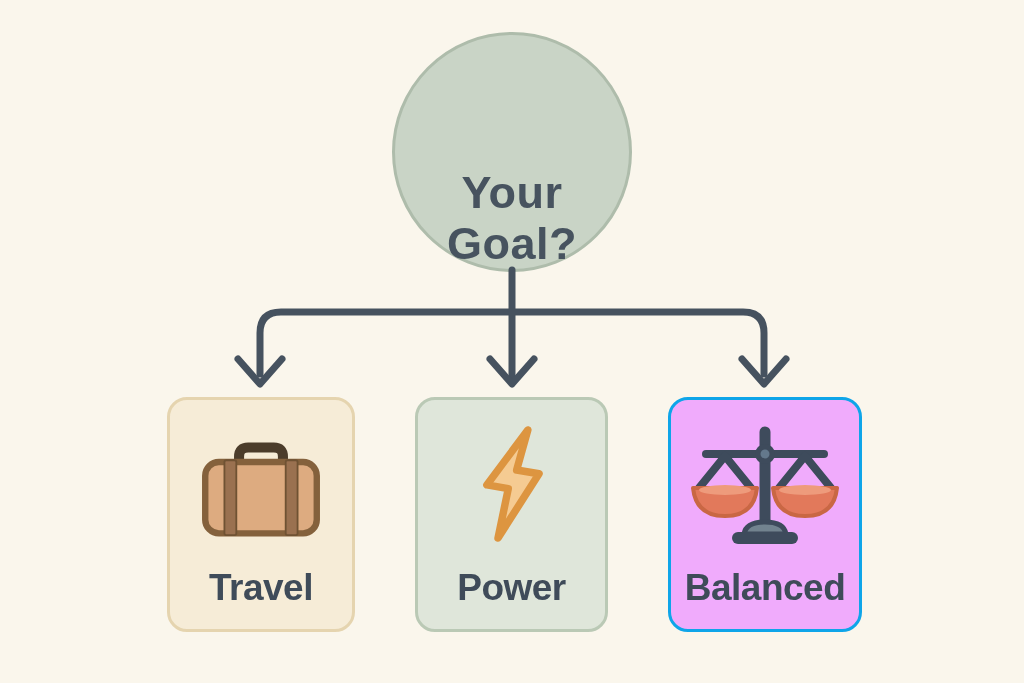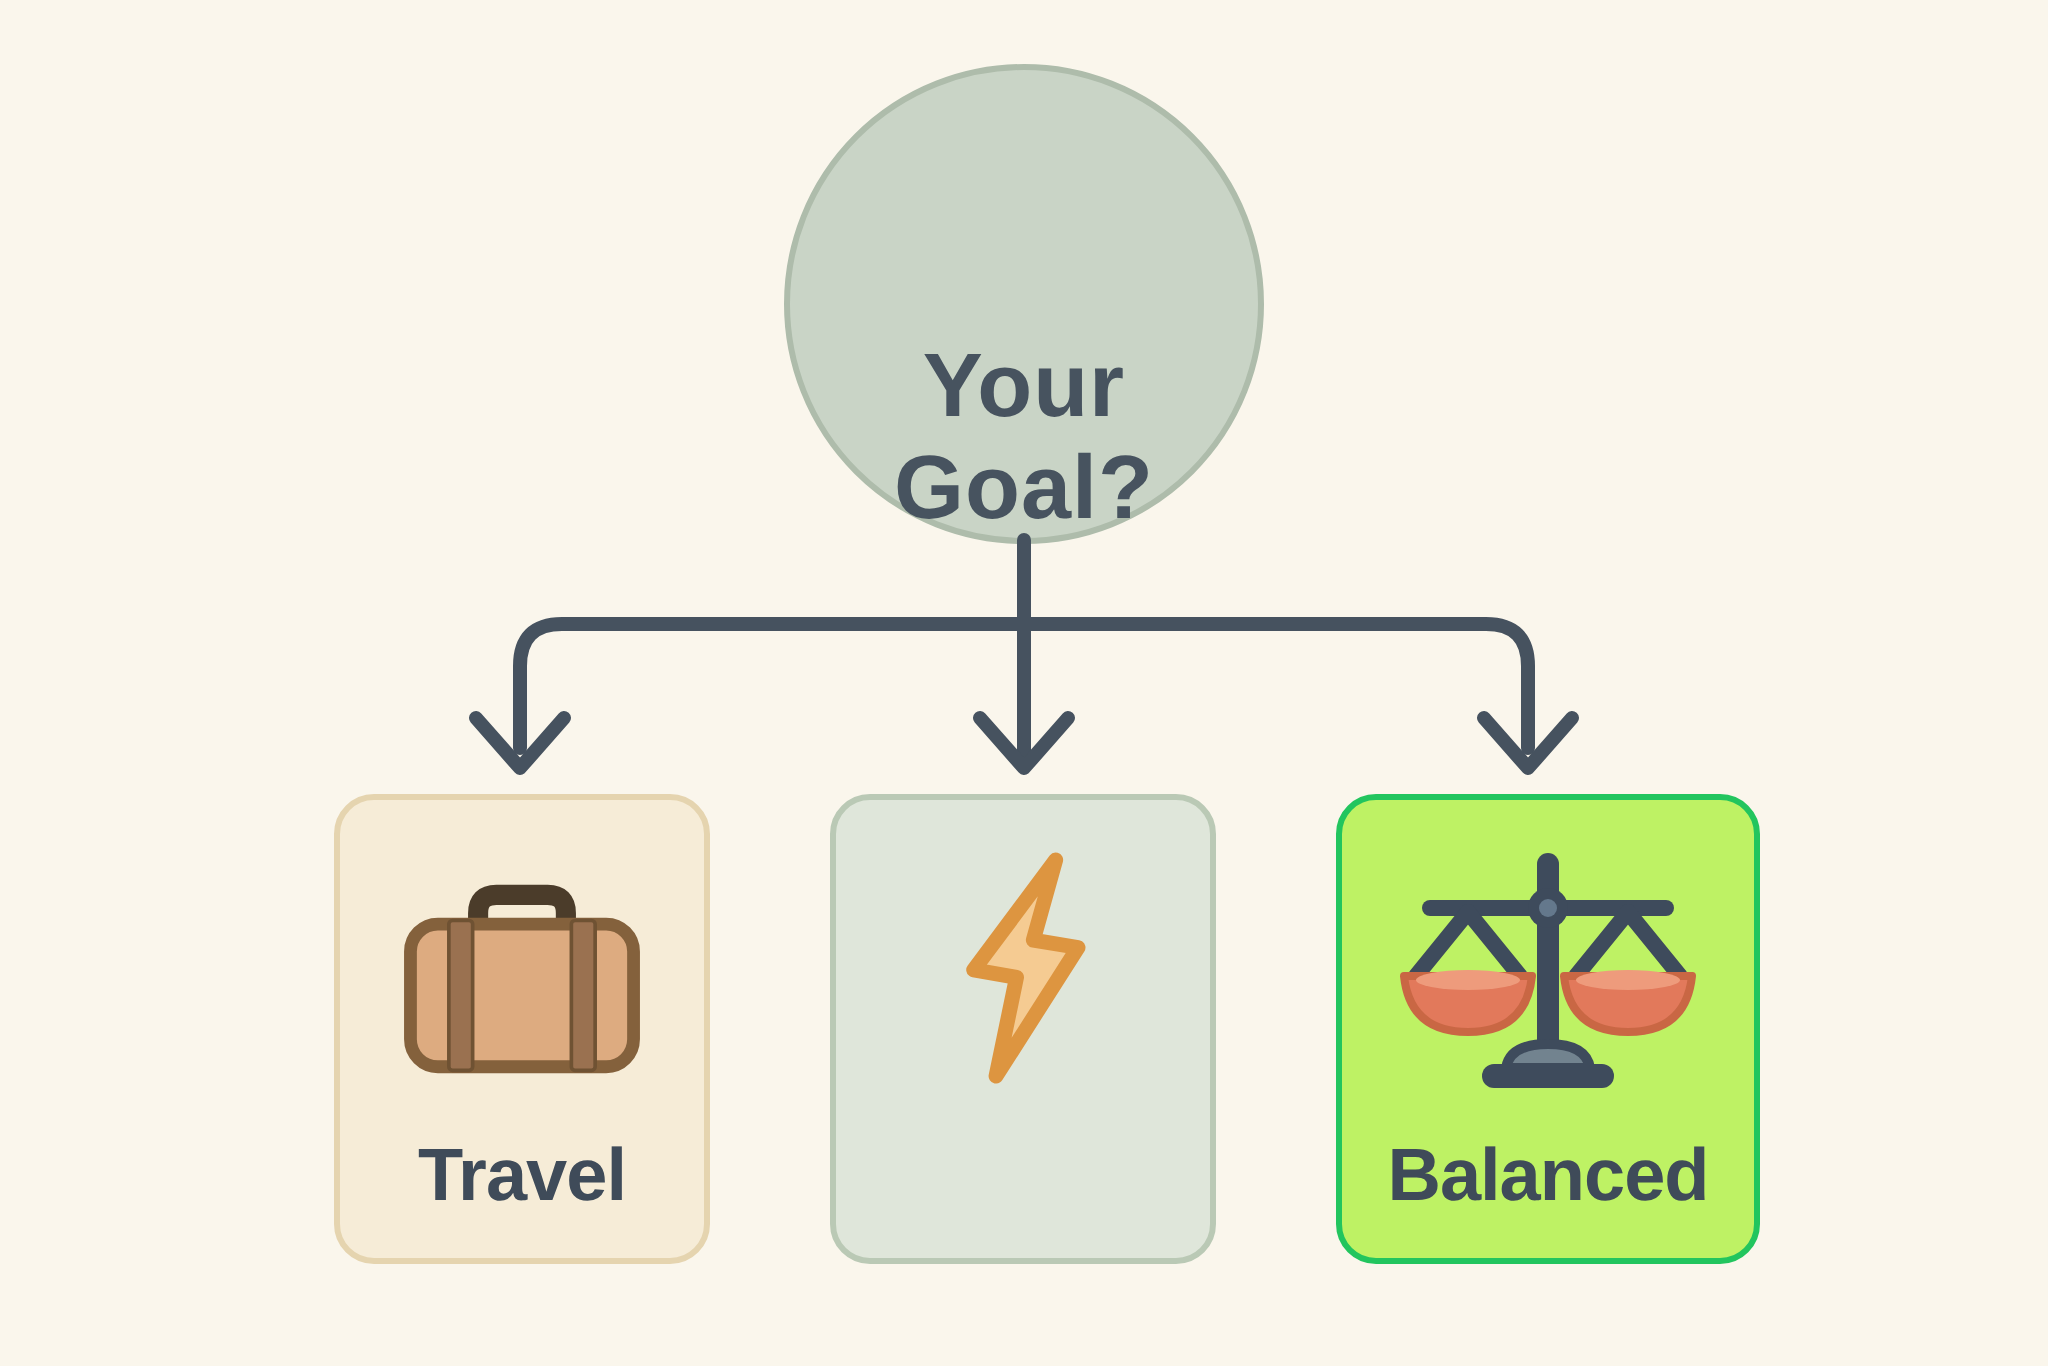--- a/index.html
+++ b/index.html
@@ -57,21 +57,21 @@
     border-radius: 20px;
     box-sizing: border-box;
     display: flex;
     flex-direction: column;
     align-items: center;
     justify-content: flex-start;
     padding: 20px 10px 20px 10px;
   }
   .card-travel   { left: 167px; width: 188px; background: #f6ecd7; border: 3px solid #e5d4af; }
   .card-power    { left: 415px; width: 193px; background: #dfe6da; border: 3px solid #bac9b5; }
-  .card-balanced { left: 668px; width: 212px; background: #bef264; border: 3px solid #22c55e; }
+  .card-balanced { left: 668px; width: 194px; background: #f0abfc; border: 3px solid #0ea5e9; }
   .card .icon-wrap {
     height: 128px;
     display: flex;
     align-items: center;
     justify-content: center;
   }
   .card .card-label {
     margin-top: auto;
     font-size: 37px;
     font-weight: 700;
@@ -114,20 +114,21 @@
     </div>
     <div class="card-label">Travel</div>
   </div>
 
   <div class="card card-power">
     <div class="icon-wrap">
       <svg width="82" height="124" viewBox="0 0 88 130" xmlns="http://www.w3.org/2000/svg">
         <path d="M 61 7 L 17 66 L 40 70 L 29 123 L 73 54 L 49 50 Z" fill="#f5cb92" stroke="#dd9540" stroke-width="8" stroke-linejoin="round"></path>
       </svg>
     </div>
+    <div class="card-label">Power</div>
   </div>
 
   <div class="card card-balanced">
     <div class="icon-wrap">
       <svg width="162" height="132" viewBox="0 0 162 132" xmlns="http://www.w3.org/2000/svg">
         <g fill="none" stroke="#3e4b5c" stroke-width="8" stroke-linecap="round" stroke-linejoin="round">
 
           <path d="M 81 14 L 81 112" stroke-width="11"></path>
 
           <path d="M 22 36 L 140 36"></path>

